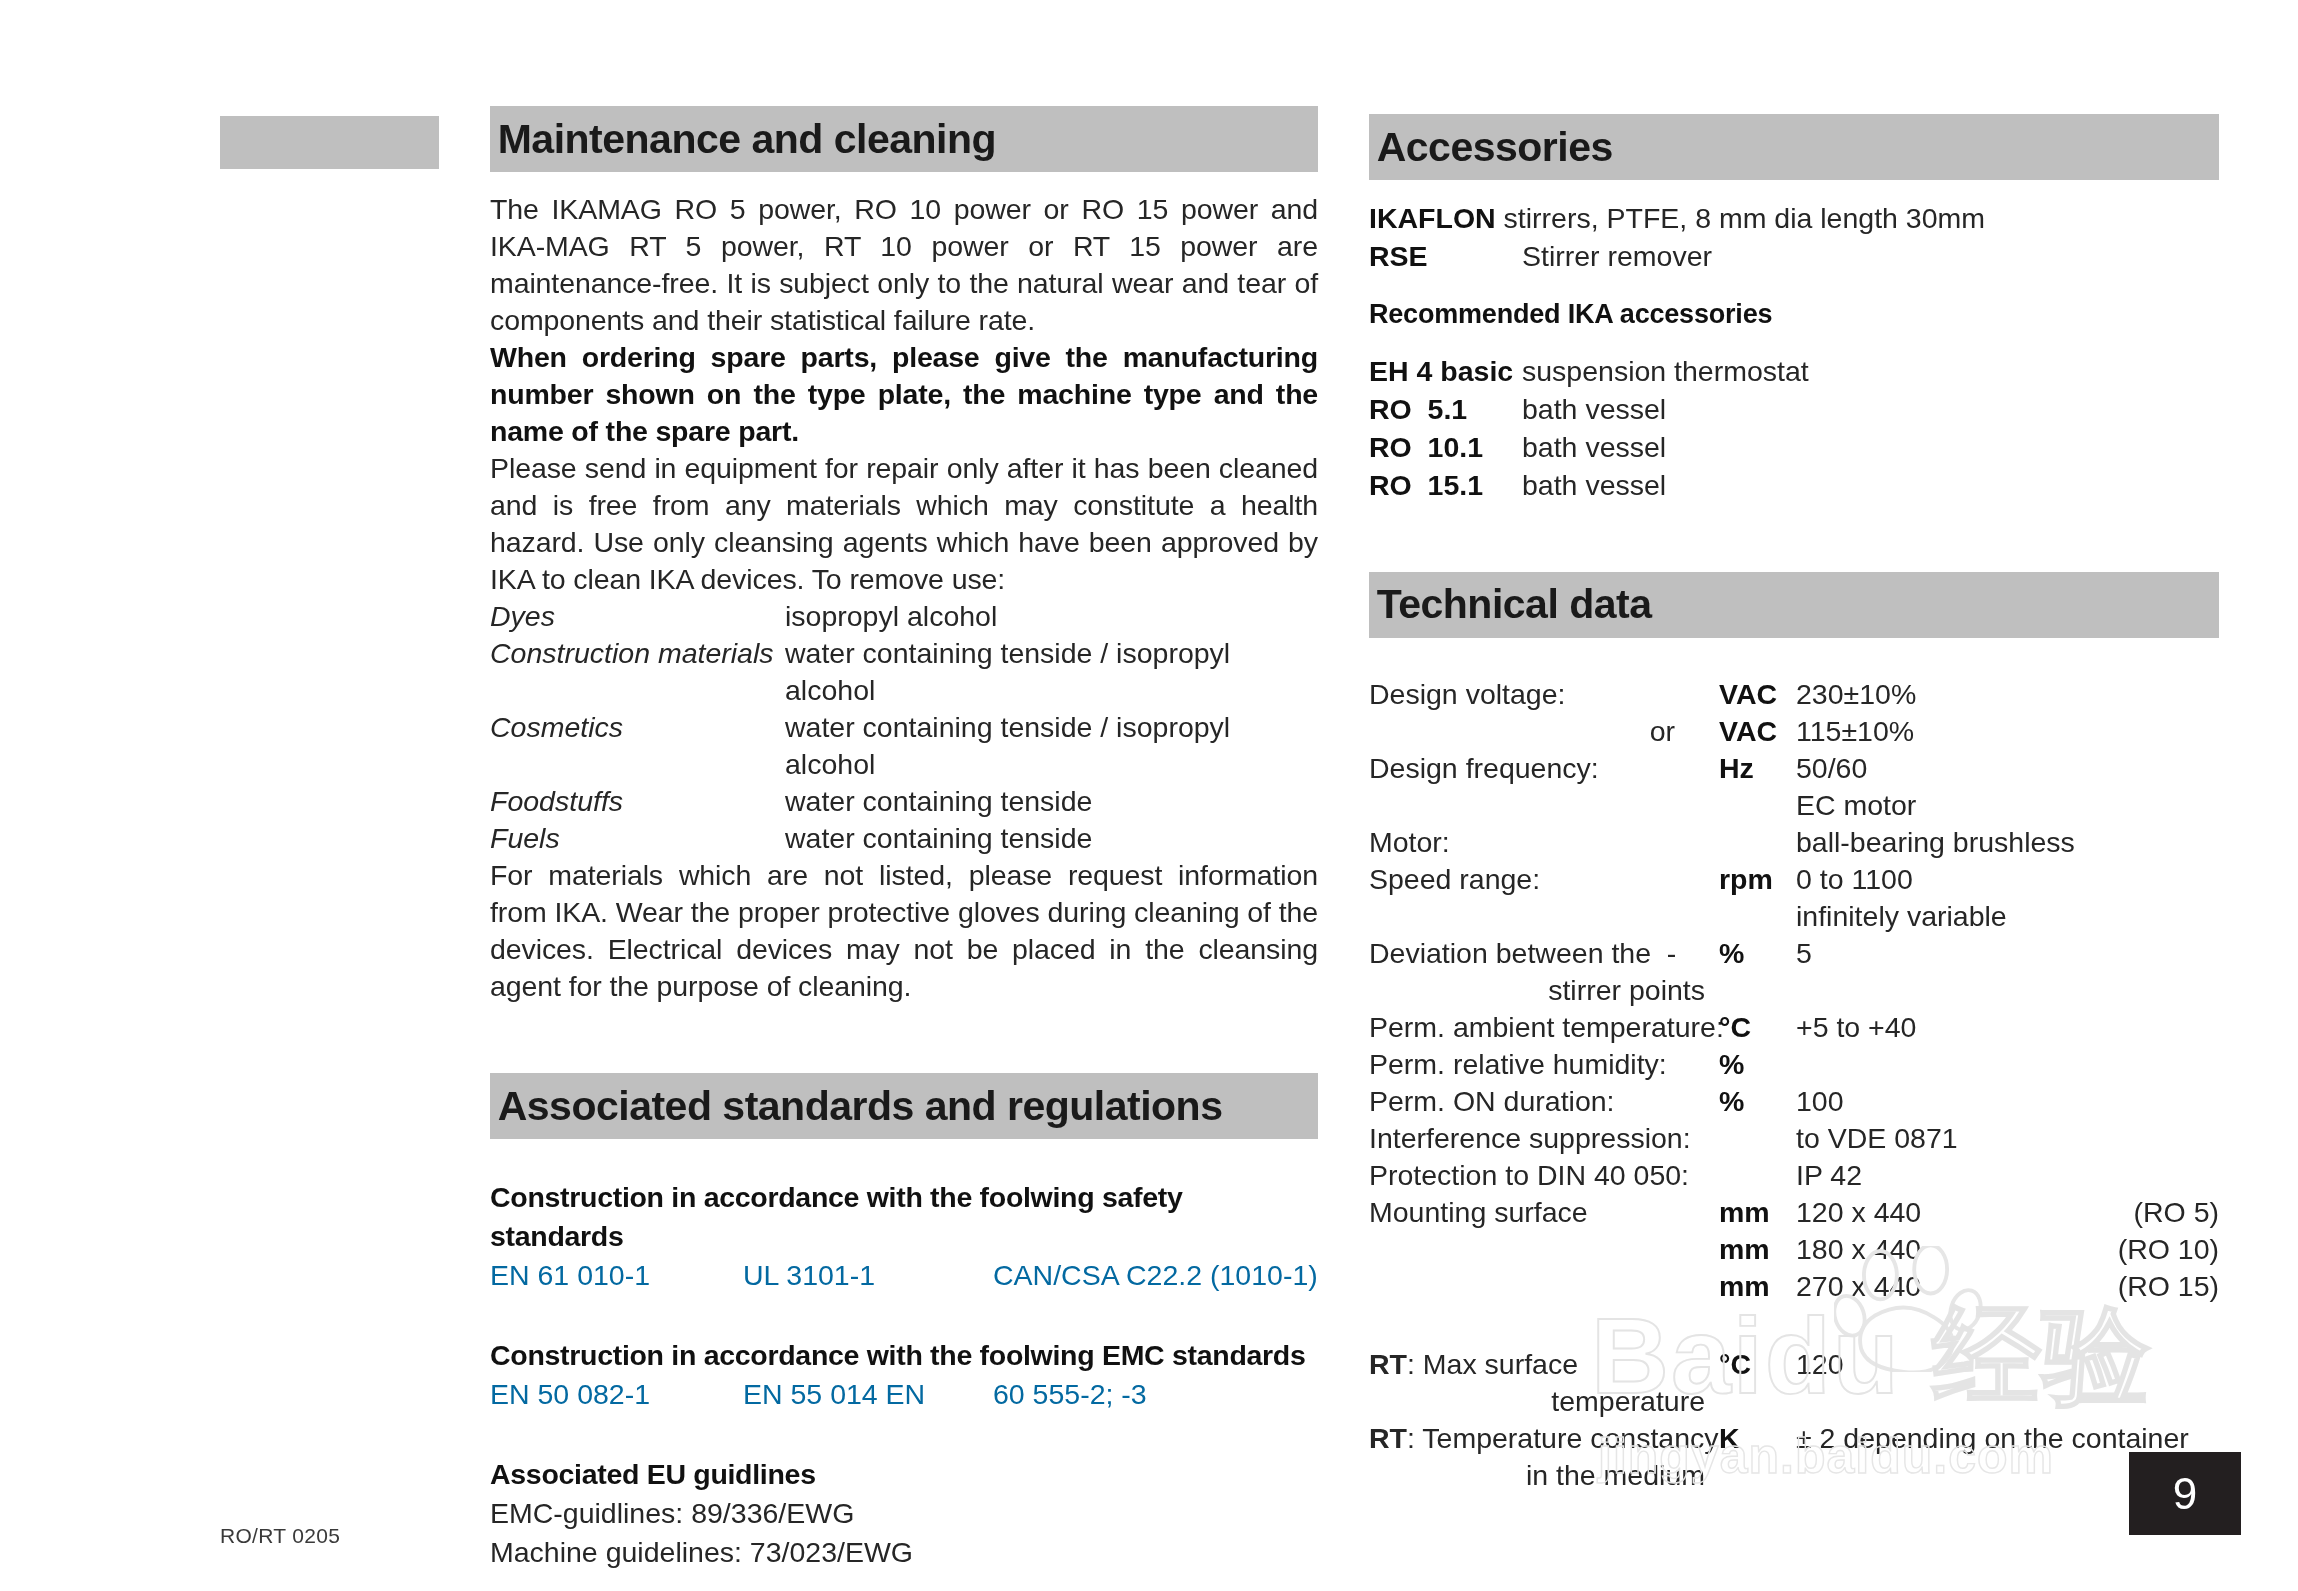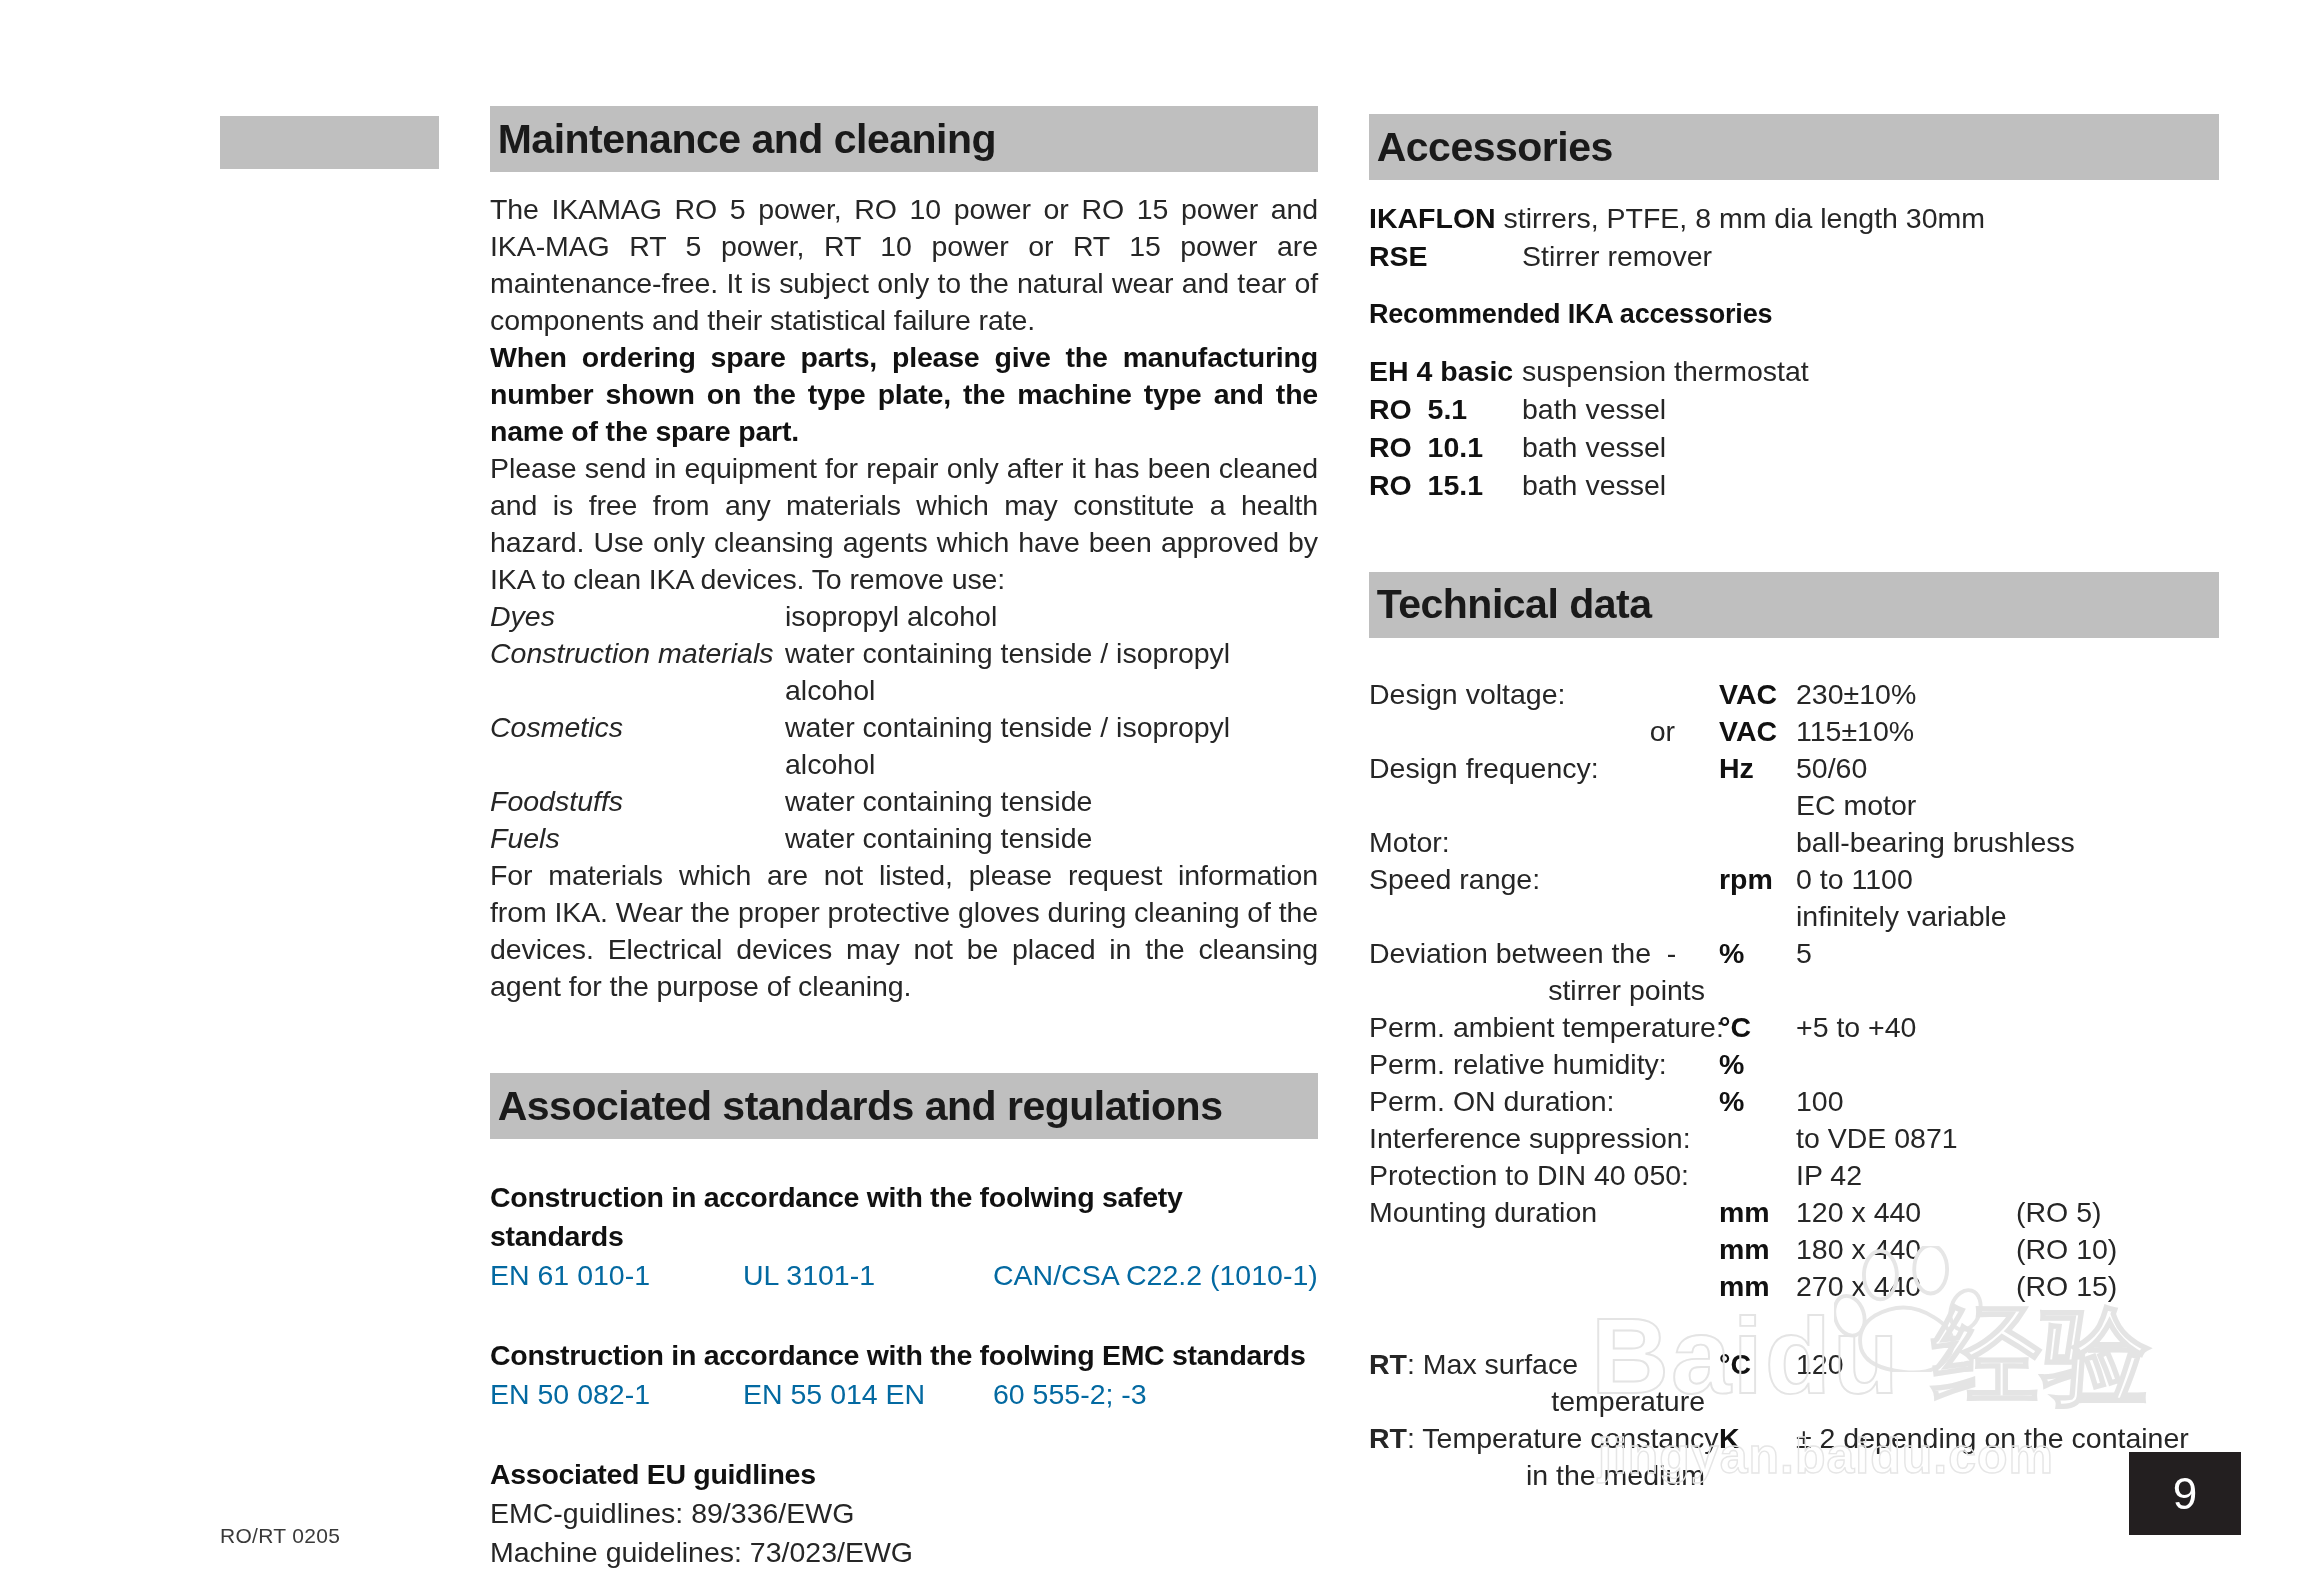--- a/index.html
+++ b/index.html
@@ -147,21 +147,21 @@
     display: flex;
     font-size: 28.5px;
     line-height: 37px;
     color: #262626;
     align-items: baseline;
   }
   .td-label  { width: 350px; flex: 0 0 350px; white-space: pre; }
   .td-label.r { text-align: right; padding-right: 13.5px; width: 336px; flex: 0 0 336px; }
   .td-unit   { width: 77px;  flex: 0 0 77px; font-weight: bold; color: #111; }
   .td-val    { flex: 1 1 auto; }
-  .td-note   { width: 203px; flex: 0 0 203px; }
+  .td-note   { width: 203px; flex: 0 0 203px; text-align: right; }
   .td-or     { width: 350px; flex: 0 0 350px; text-align: right; padding-right: 44px; box-sizing: border-box; }
 
   
   .footer-code {
     position: absolute;
     left: 220px;
     top: 1524px;
     font-size: 21px;
     color: #3a3a3a;
     letter-spacing: 0.3px;
@@ -404,21 +404,21 @@
             <span class="td-label">Interference suppression:</span>
             <span class="td-unit"></span>
             <span class="td-val">to VDE 0871</span>
           </div>
           <div class="td-row">
             <span class="td-label">Protection to DIN 40 050:</span>
             <span class="td-unit"></span>
             <span class="td-val">IP 42</span>
           </div>
           <div class="td-row">
-            <span class="td-label">Mounting duration</span>
+            <span class="td-label">Mounting surface</span>
             <span class="td-unit">mm</span>
             <span class="td-val">120 x 440</span>
             <span class="td-note">(RO  5)</span>
           </div>
           <div class="td-row">
             <span class="td-label"></span>
             <span class="td-unit">mm</span>
             <span class="td-val">180 x 440</span>
             <span class="td-note">(RO 10)</span>
           </div>

